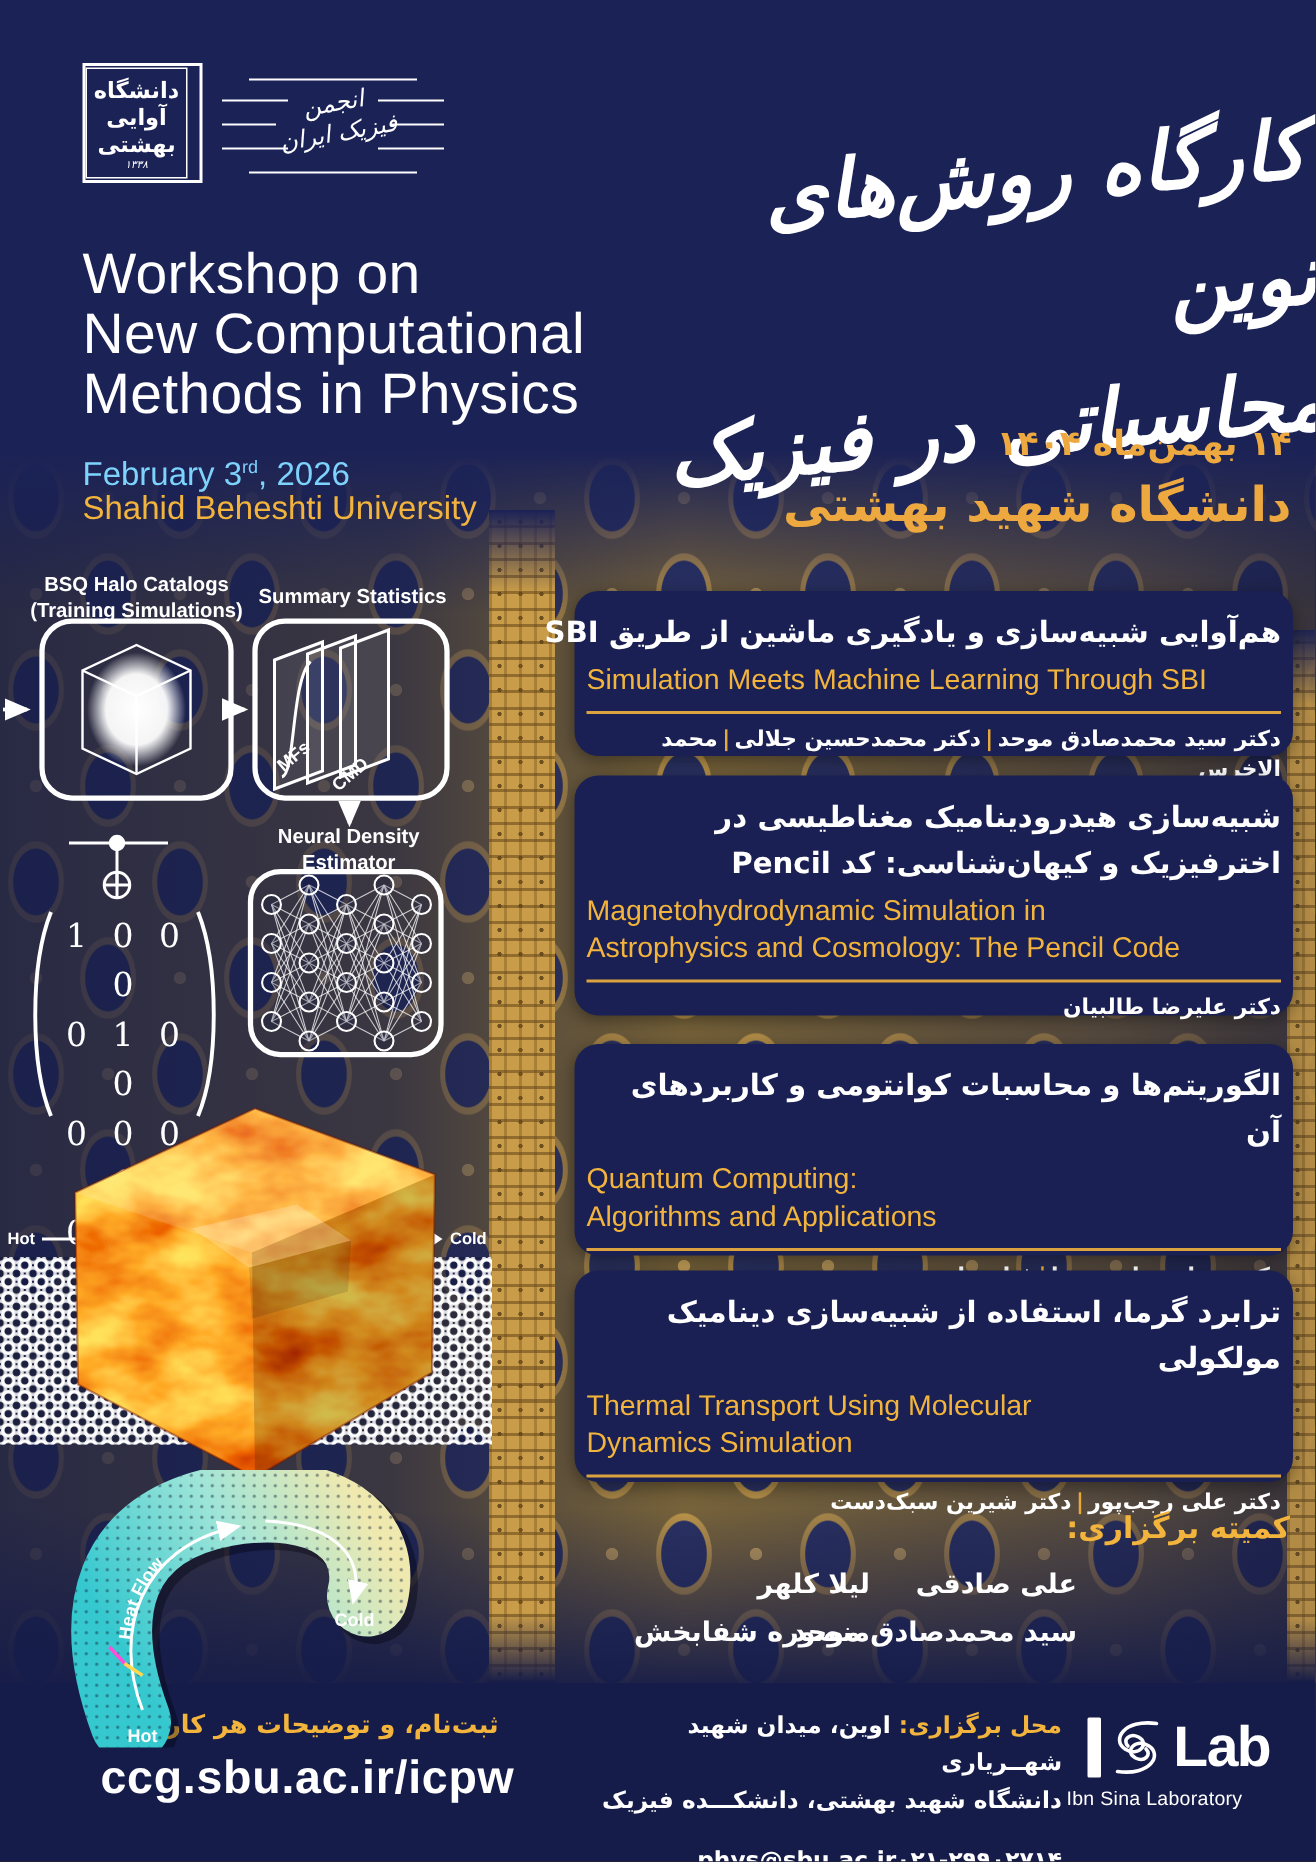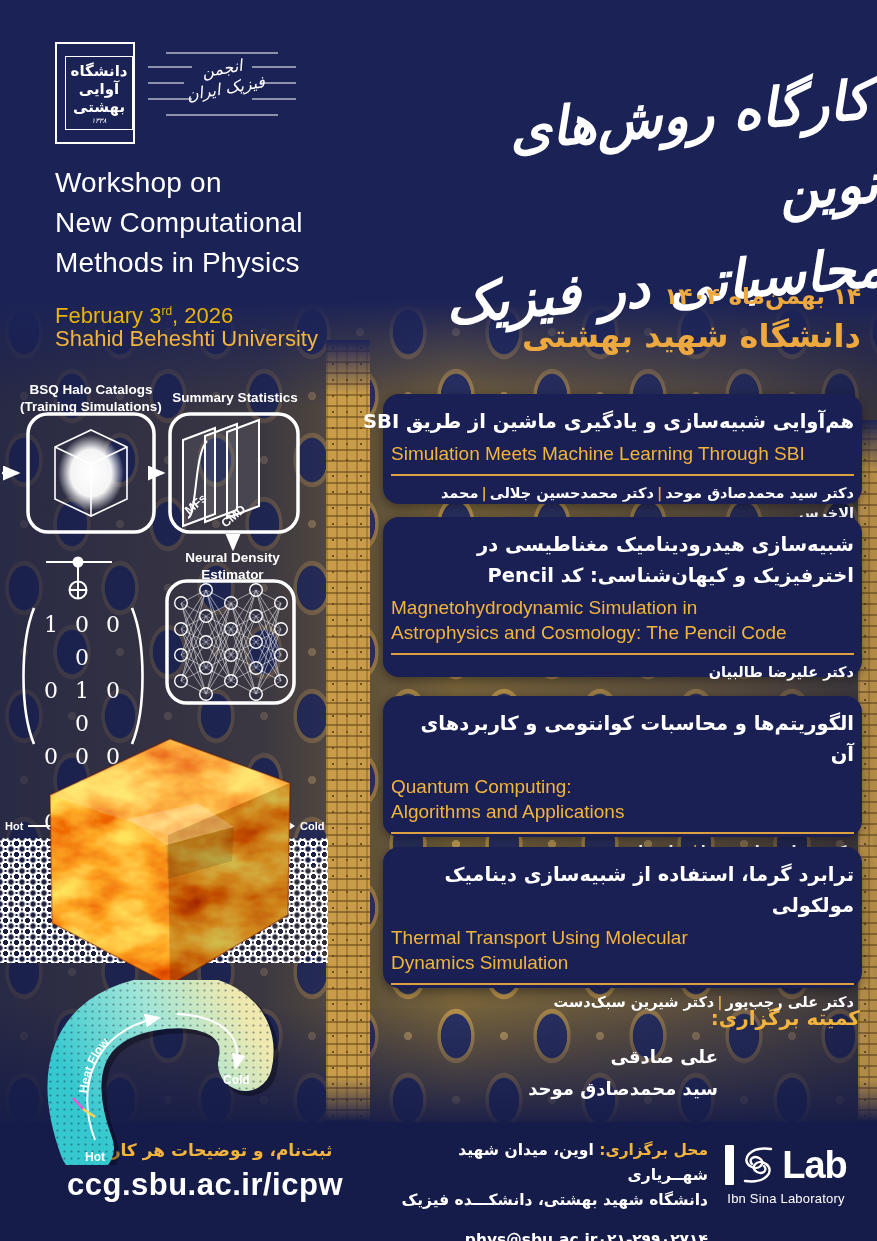--- a/index.html
+++ b/index.html
@@ -26,37 +26,37 @@
     background-size:100% 100%,auto,auto,14px 16px;}
   .strip-left{left:326px;top:340px;width:44px;height:782px;}
   .strip-right{left:858px;top:420px;width:19px;height:702px;opacity:.85;}
   .honeycomb{position:absolute;left:0;top:838px;width:328px;height:125px;
     background-color:rgba(16,22,56,.5);
     background-image:
       radial-gradient(circle at 50% 50%,rgba(255,255,255,0) 2.3px,#fff 2.8px 4.5px,rgba(255,255,255,0) 5px),
       radial-gradient(circle at 50% 50%,rgba(255,255,255,0) 2.3px,rgba(255,255,255,.85) 2.8px 4.5px,rgba(255,255,255,0) 5px);
     background-size:11px 11px,11px 11px;background-position:0 0,5.5px 5.5px;}
   
-  .sbu-logo{position:absolute;left:55px;top:42px;width:80px;height:102px;border:2px solid #fff;
-    box-sizing:border-box;display:flex;align-items:center;justify-content:flex-end;}
+  .sbu-logo{position:absolute;left:55px;top:42px;width:80px;height:80px;border:2px solid #fff;
+    box-sizing:border-box;display:flex;align-items:center;justify-content:flex-start;}
   .sbu-inner{border:1px solid #fff;width:66px;height:72px;display:flex;flex-direction:column;
     align-items:center;justify-content:center;color:#fff;direction:rtl;text-align:center;}
   .sbu-inner .l{font-weight:bold;font-size:15px;line-height:18px;}
   .sbu-inner .y{font-size:7px;line-height:8px;margin-top:1px;font-style:italic;}
   .ips-logo{position:absolute;left:148px;top:45px;width:148px;height:78px;}
   .ips-text{position:absolute;left:34px;top:14px;width:84px;color:#fff;font-style:italic;
     font-size:16px;line-height:20px;text-align:center;transform:rotate(-10deg);direction:rtl;}
   
   .fa-title{position:absolute;right:10px;top:58px;width:480px;text-align:right;direction:rtl;
     color:#fff;font-style:italic;transform:rotate(-5deg);transform-origin:right top;}
   .fa-title .t1,.fa-title .t2{font-size:54px;line-height:84px;font-weight:bold;}
   .fa-date{position:absolute;right:16px;top:283px;color:#eda93f;font-weight:bold;font-size:23px;direction:rtl;}
   .fa-univ{position:absolute;right:16px;top:317px;color:#eda93f;font-weight:bold;font-size:32px;direction:rtl;}
-  .en-title{position:absolute;left:55px;top:163px;color:#fff;font-size:28px;line-height:40px;font-weight:500;letter-spacing:.2px;}
-  .en-date{position:absolute;left:55px;top:296px;color:#eab308;font-size:22px;line-height:30px;font-weight:500;}
+  .en-title{position:absolute;left:55px;top:163px;color:#fff;font-size:38px;line-height:40px;font-weight:500;letter-spacing:.2px;}
+  .en-date{position:absolute;left:55px;top:296px;color:#7dd3fc;font-size:22px;line-height:30px;font-weight:500;}
   .en-date sup{font-size:12px;}
   .en-univ{position:absolute;left:55px;top:326px;color:#f2b43c;font-size:22px;font-weight:500;}
   
   .diag{position:absolute;left:0;top:378px;}
   .dlbl{position:absolute;color:#fff;font-weight:bold;font-size:13.5px;line-height:17px;text-align:center;}
   .lbl-box1{left:10px;top:381px;width:162px;}
   .lbl-box2{left:170px;top:389px;width:130px;}
   .lbl-nn{left:165px;top:549px;width:135px;}
   .lbl-mfs{left:184px;top:496px;transform:rotate(-40deg);font-size:12px;}
   .lbl-cmd{left:220px;top:508px;transform:rotate(-40deg);font-size:12px;}
@@ -89,21 +89,21 @@
   .com-col1{right:159px;} .com-col2{right:297px;}
   
   .footer{position:absolute;left:0;bottom:0;width:877px;height:119px;background:#161c49;}
   .f-left{position:absolute;left:40px;top:1140px;width:330px;text-align:center;}
   .f-left .reg{color:#f2b43c;font-weight:bold;font-size:17px;direction:rtl;}
   .f-left .url{color:#fff;font-weight:bold;font-size:31px;letter-spacing:.5px;margin-top:7px;}
   .f-mid{position:absolute;right:169px;top:1138px;width:308px;color:#fff;font-weight:bold;
     font-size:15.5px;line-height:25px;direction:rtl;text-align:right;}
   .f-mid .gold{color:#f2b43c;}
   .f-contact{display:flex;direction:ltr;justify-content:flex-end;margin-top:15px;}
-  .f-right{position:absolute;right:16px;top:1142px;width:150px;text-align:center;color:#fff;}
+  .f-right{position:absolute;right:16px;top:1142px;width:150px;color:#fff;}
   .islab-row{display:flex;align-items:center;justify-content:center;gap:3px;height:46px;}
   .islab-i{width:9px;height:40px;background:#fff;border-radius:1px;}
   .islab-lab{font-weight:bold;font-size:38px;letter-spacing:-1px;line-height:40px;}
   .islab-sub{font-size:13px;margin-top:3px;letter-spacing:.2px;}
 </style>
 </head>
 <body>
 
 <div class="poster">
 
@@ -393,20 +393,24 @@
     </div>
     <div class="div"></div>
     <div class="spk fa"><span>دکتر علی رجب‌پور</span><span class="pipe">|</span><span>دکتر شیرین سبک‌دست</span></div>
   </div>
 
   <div class="com-h fa">کمیته برگزاری:</div>
   <div class="com-col com-col1 fa">
     <div>علی صادقی</div>
     <div>سید محمدصادق موحد</div>
   </div>
+  <div class="com-col com-col2 fa">
+    <div>لیلا کلهر</div>
+    <div>منصوره شفابخش</div>
+  </div>
 
   <div class="footer"></div>
   <div class="f-left">
     <div class="reg fa">ثبت‌نام، و توضیحات هر کارگاه:</div>
     <div class="url">ccg.sbu.ac.ir/icpw</div>
   </div>
   <div class="f-mid fa">
     <div><span class="gold">محل برگزاری:</span> <span>اوین، میدان شهید شهــریاری</span></div>
     <div>دانشگاه شهید بهشتی، دانشکـــده فیزیک</div>
     <div class="f-contact">

